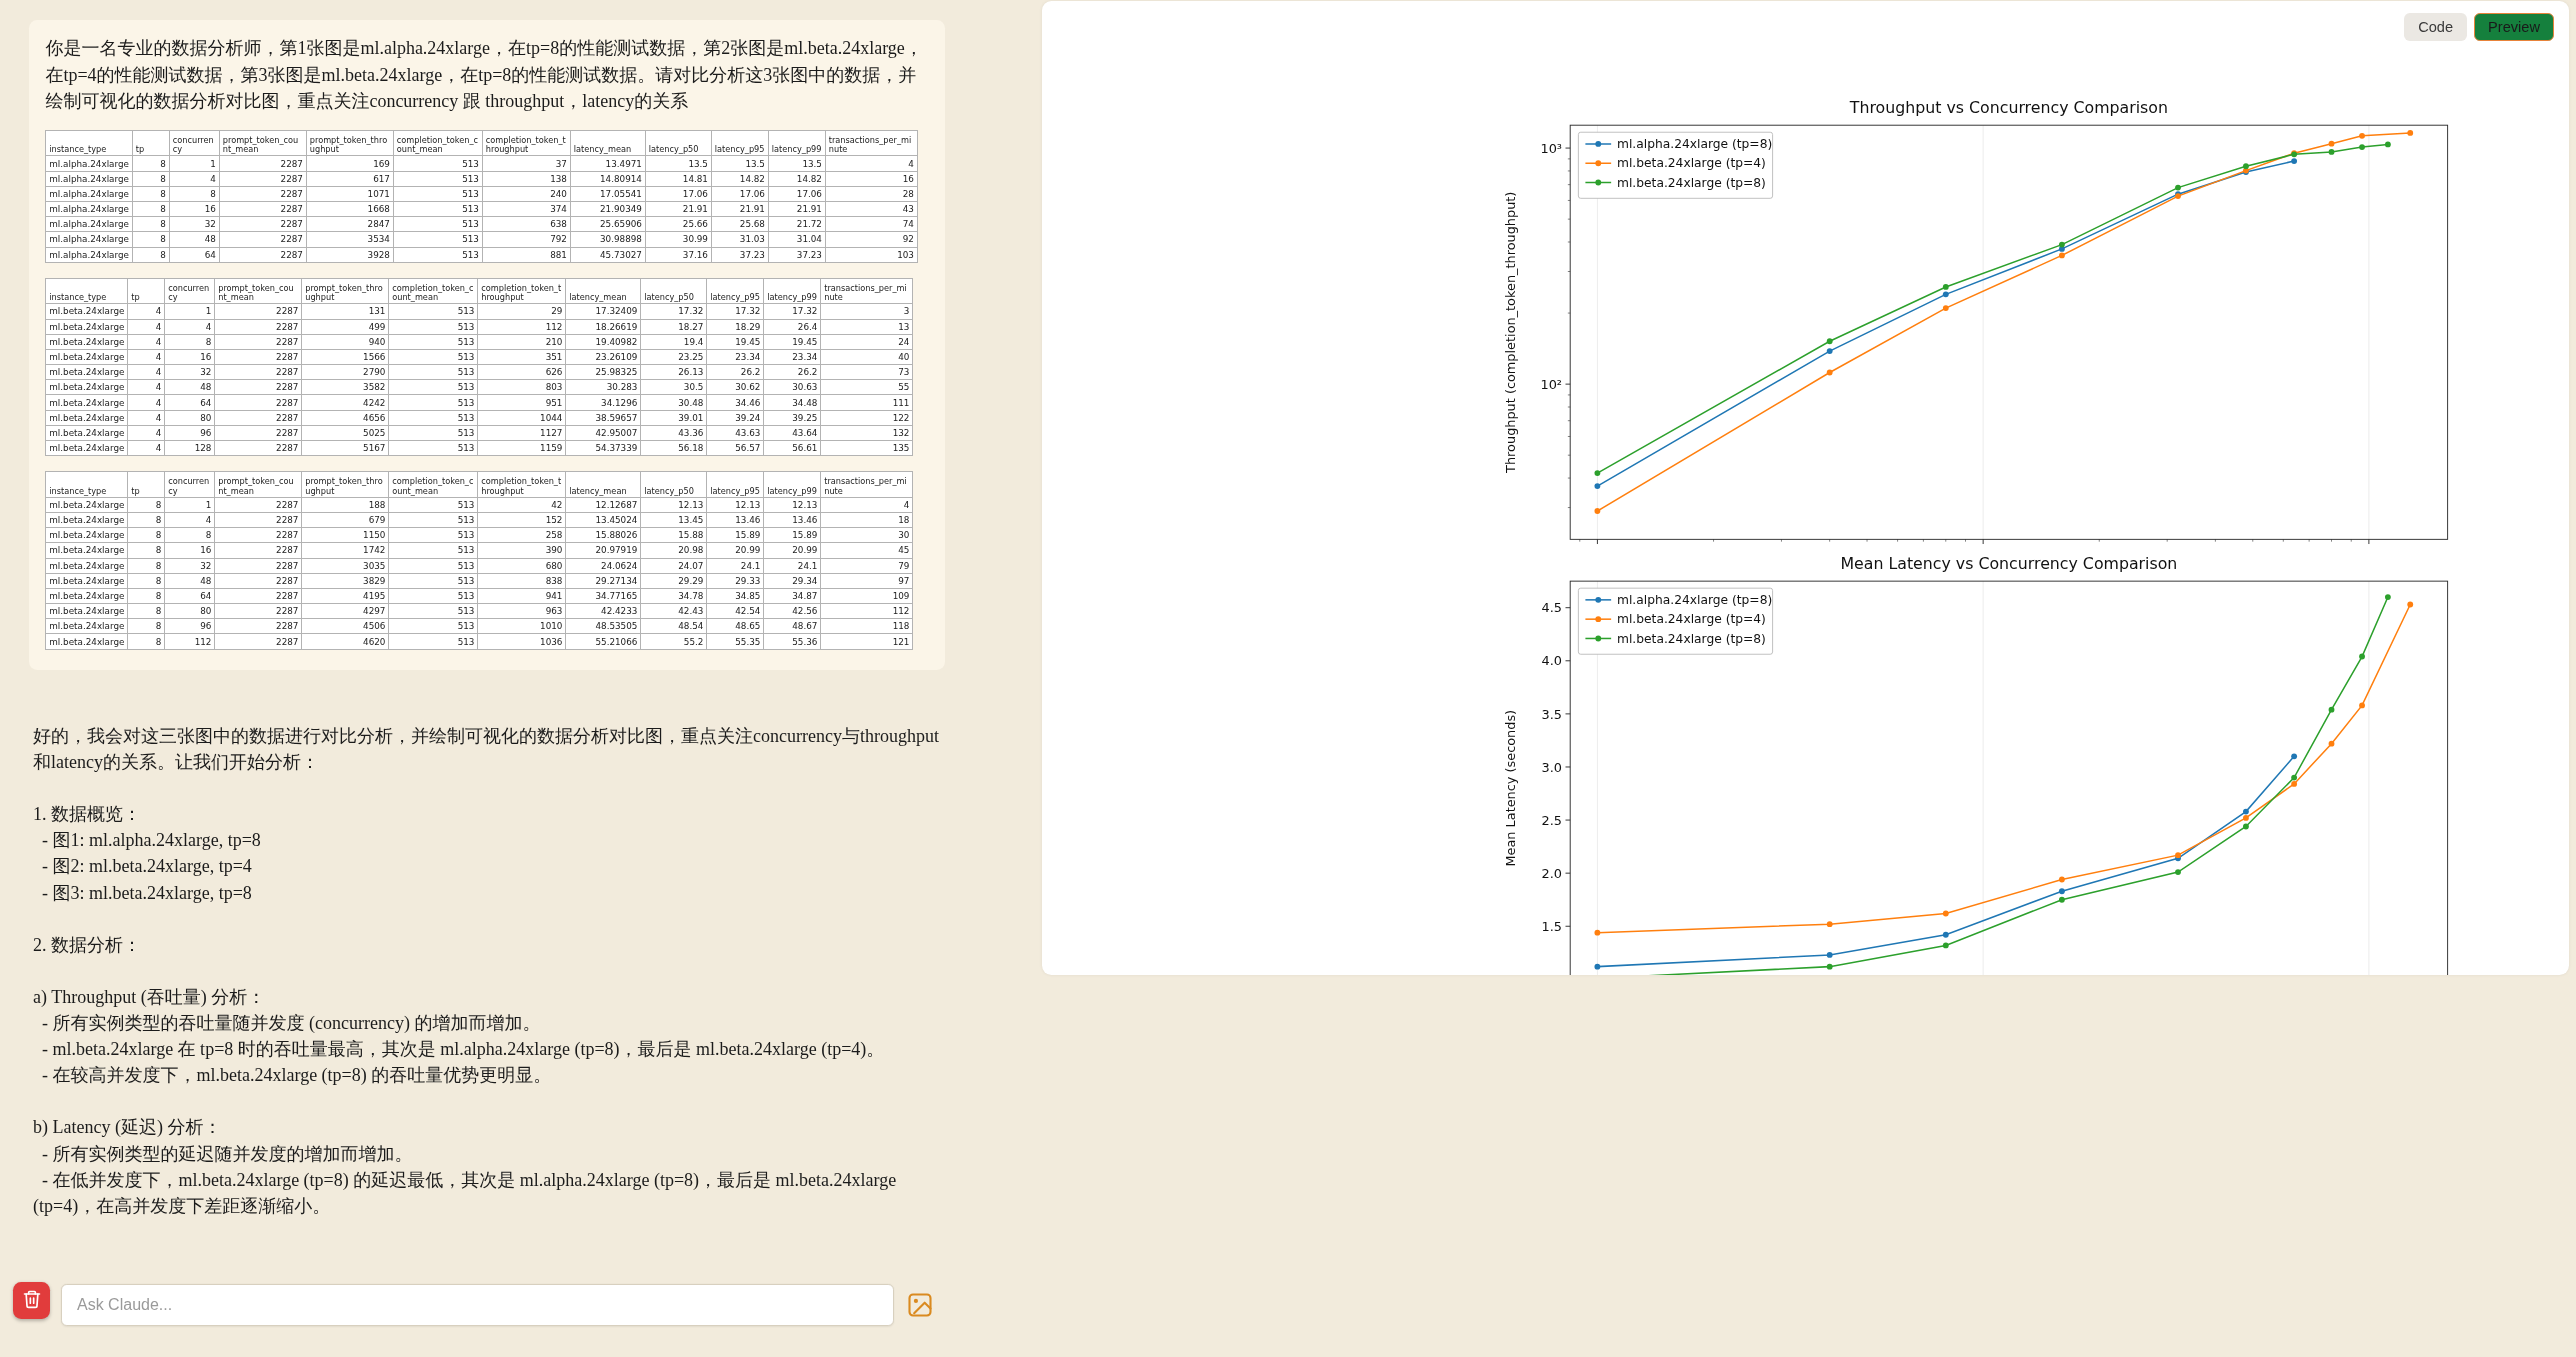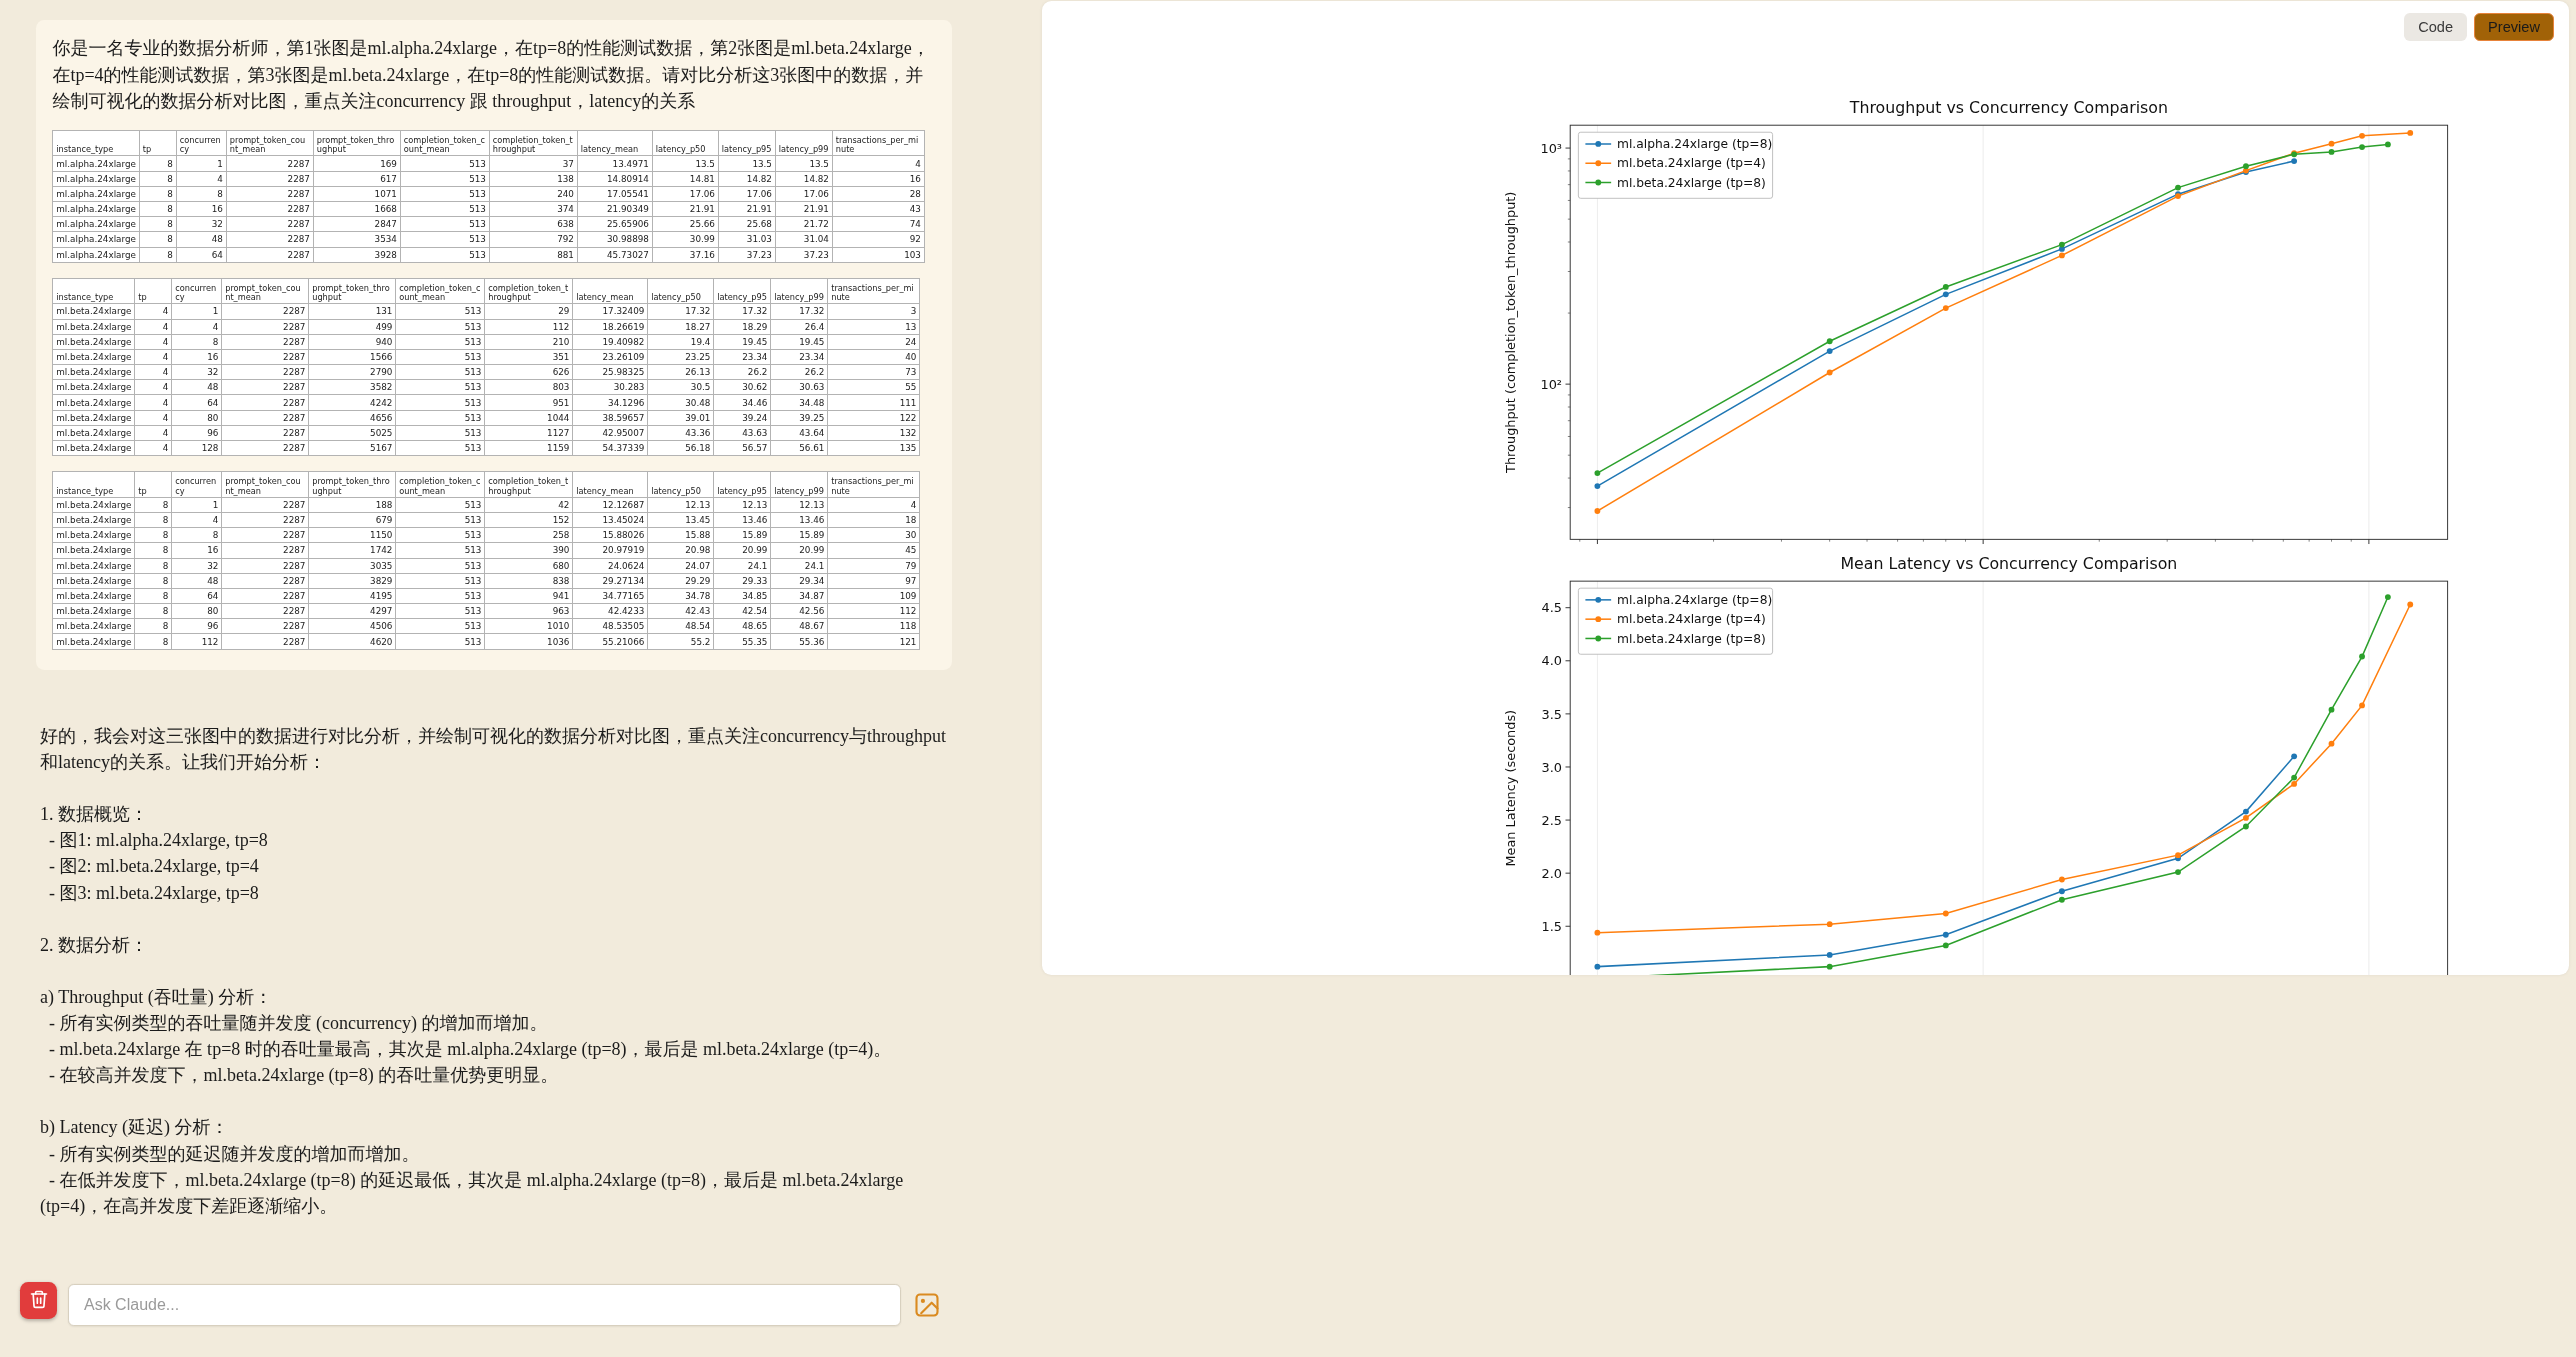--- a/index.html
+++ b/index.html
@@ -1,40 +1,40 @@
 <!DOCTYPE html>
 <html style="font-size:9.4px"><head>
 <meta charset="utf-8">
 <style>
   html,body{margin:0;padding:0;background:#f2ebdc;}
   body{width:2576px;height:1357px;position:relative;overflow:hidden;font-family:"Liberation Sans",sans-serif;}
 
   
-  .chat-pane{position:absolute;left:7px;top:0;width:1042px;height:1357px;overflow:hidden;}
+  .chat-pane{position:absolute;left:0;top:0;width:1042px;height:1357px;overflow:hidden;}
   .user-card{position:absolute;left:29px;top:20px;width:916px;background:#fbf5e8;border-radius:8.2px;padding:15px 16.4px 20px 16.4px;box-sizing:border-box;}
   .user-text{font-family:"Liberation Serif",serif;font-size:18px;line-height:1.48;color:#1b1b1b;white-space:pre-wrap;}
   .data-table{border-collapse:collapse;background:#ffffff;table-layout:fixed;margin-top:15px;}
   .data-table th,.data-table td{border:0.6px solid #b3b3b3;font-family:"DejaVu Sans",sans-serif;font-size:8.8px;color:#222;padding:0.6px 2.9px;overflow:hidden;}
   .data-table th{font-weight:normal;text-align:left;vertical-align:bottom;white-space:normal;word-break:break-all;line-height:1.15;font-size:8.2px;height:23.4px;}
   .data-table td{white-space:nowrap;height:13px;}
   .data-table td.num{text-align:right;}
   .data-table td.txt{text-align:left;}
   .assistant-text{position:absolute;left:33px;top:723px;width:916px;font-family:"Liberation Serif",serif;font-size:18px;line-height:1.45;color:#1b1b1b;white-space:pre-wrap;}
   .bottom-strip{position:absolute;left:0;top:1268px;width:1042px;height:89px;background:#f2ebdc;}
   .delete-btn{position:absolute;left:13px;top:1282px;width:37px;height:37px;border-radius:8.2px;background:#e13c3c;border:none;display:flex;align-items:center;justify-content:center;box-shadow:0 1.2px 3.5px rgba(0,0,0,.25);cursor:pointer;}
   .chat-input{position:absolute;left:61px;top:1284px;width:833px;height:42px;border-radius:5.8px;background:#fff;border:0.6px solid #d8d0bf;font-size:16px;color:#333;padding:12px 15px;box-sizing:border-box;box-shadow:0 0.6px 1.8px rgba(0,0,0,.07);font-family:"Liberation Sans",sans-serif;outline:none;}
   .chat-input::placeholder{color:#9a9a9a;}
   .image-btn{position:absolute;left:904px;top:1290px;width:32px;height:32px;background:transparent;border:none;cursor:pointer;padding:0;}
 
   
   .preview-pane{position:absolute;left:1042px;top:1px;width:1527px;height:974px;background:#ffffff;border-radius:9.4px;overflow:hidden;box-shadow:0 0 3.5px rgba(0,0,0,.07);}
   .pane-footer{position:absolute;left:0;top:1045px;width:100%;height:301px;background:#f0eeea;}
   .toolbar{position:absolute;top:11.7px;right:15px;display:flex;gap:7px;z-index:5;}
   .tab-btn{font-size:14.6px;padding:5.3px 13px;border-radius:5.8px;border:1.2px solid transparent;background:#ebe8e3;color:#3a3a3a;cursor:pointer;font-family:"Liberation Sans",sans-serif;}
-  .tab-btn.active{background:#a16207;border-color:#e8833a;color:#1a1a1a;}
+  .tab-btn.active{background:#15803d;border-color:#e8833a;color:#1a1a1a;}
   .charts{position:absolute;top:96px;right:105px;display:flex;flex-direction:column;gap:1.2px;align-items:flex-start;}
 </style>
 </head>
 <body>
 
 <div class="chat-pane">
 
   <div class="user-card">
     <div class="user-text">你是一名专业的数据分析师，第1张图是ml.alpha.24xlarge，在tp=8的性能测试数据，第2张图是ml.beta.24xlarge，在tp=4的性能测试数据，第3张图是ml.beta.24xlarge，在tp=8的性能测试数据。请对比分析这3张图中的数据，并绘制可视化的数据分析对比图，重点关注concurrency 跟 throughput，latency的关系</div>
     <div id="tables-container">

